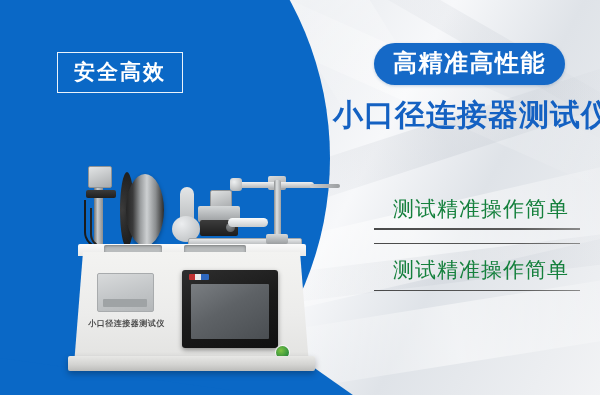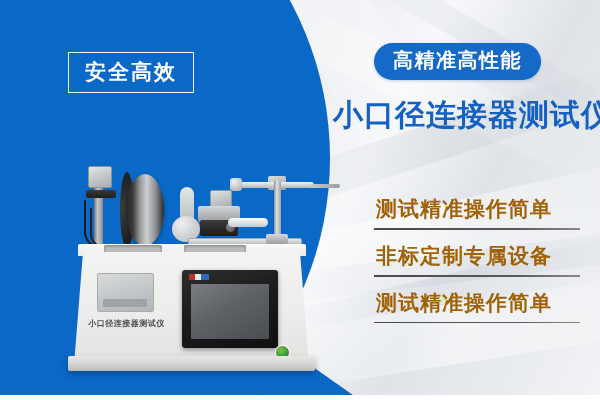--- a/index.html
+++ b/index.html
@@ -48,47 +48,47 @@
   .blue-wedge2{
     position:absolute;left:0;bottom:0;width:600px;height:70px;background:#0a68c6;
     clip-path:polygon(0 100%,0 40%,300px 100%);
   }
   .bottom-strip{
     position:absolute;left:0;bottom:0;width:600px;height:5px;background:#ffffff;
   }
 
   
   .left-badge{
-    position:absolute;left:68px;top:52px;
+    position:absolute;left:57px;top:52px;
     border:1.5px solid rgba(255,255,255,.92);
     padding:7px 16px 9px;
     color:#ffffff;font-size:21px;font-weight:700;letter-spacing:2px;
     line-height:1.1;white-space:nowrap;
   }
 
   
   .pill{
     position:absolute;left:374px;top:43px;
     background:#1569c7;color:#fff;border-radius:999px;
-    padding:6px 19px 8px;font-size:20px;font-weight:700;letter-spacing:1.5px;
+    padding:6px 19px 8px;font-size:24px;font-weight:700;letter-spacing:1.5px;
     white-space:nowrap;line-height:1.15;
     box-shadow:0 1px 3px rgba(20,80,150,.25);
   }
   .headline{
     position:absolute;left:333px;top:97px;
     color:#1461c2;font-size:30px;font-weight:700;letter-spacing:1px;
     white-space:nowrap;line-height:1.2;
   }
   .features{
     position:absolute;left:374px;top:196px;width:212px;
   }
   .feature{margin-bottom:13px;}
   .feature-text{
-    color:#a16207;font-size:21px;font-weight:700;letter-spacing:1px;
-    white-space:nowrap;line-height:1.25;padding-left:2px;
+    color:#15803d;font-size:21px;font-weight:400;letter-spacing:1px;
+    white-space:nowrap;line-height:1.25;padding-left:2px;text-align:center;
   }
   .feature-rule{
     margin-top:6px;height:1.5px;width:206px;
     background:linear-gradient(90deg,#4a4a4a 0%,#5a5a5a 70%,#8a8a8a 100%);
   }
 
   
   .machine{position:absolute;left:60px;top:160px;width:265px;height:225px;}
   .body-main{
     position:absolute;left:14px;top:92px;width:235px;height:113px;
@@ -320,21 +320,20 @@
   <div class="pill">高精准高性能</div>
 
   <div class="headline">小口径连接器测试仪</div>
 
   <div class="features">
     <div class="feature">
       <div class="feature-text">测试精准操作简单</div>
       <div class="feature-rule"></div>
     </div>
     <div class="feature">
-      <div class="feature-text">非标定制专属设备</div>
       <div class="feature-rule"></div>
     </div>
     <div class="feature">
       <div class="feature-text">测试精准操作简单</div>
       <div class="feature-rule"></div>
     </div>
   </div>
 
   <div class="bottom-strip"></div>
 </div>

